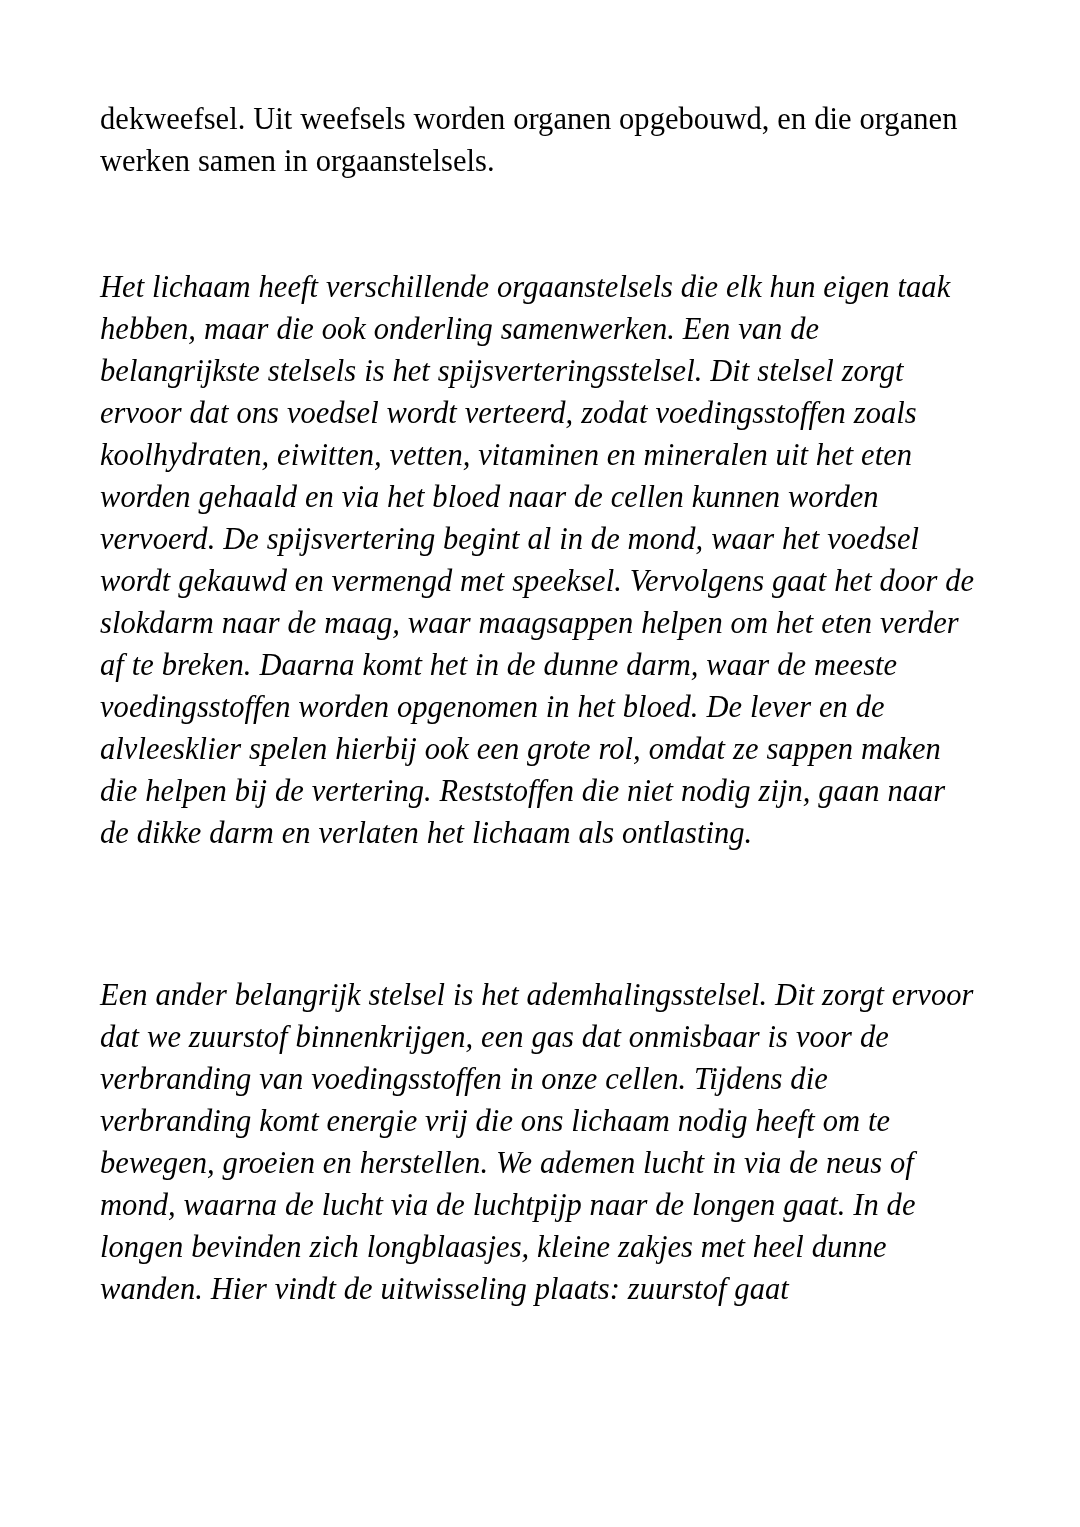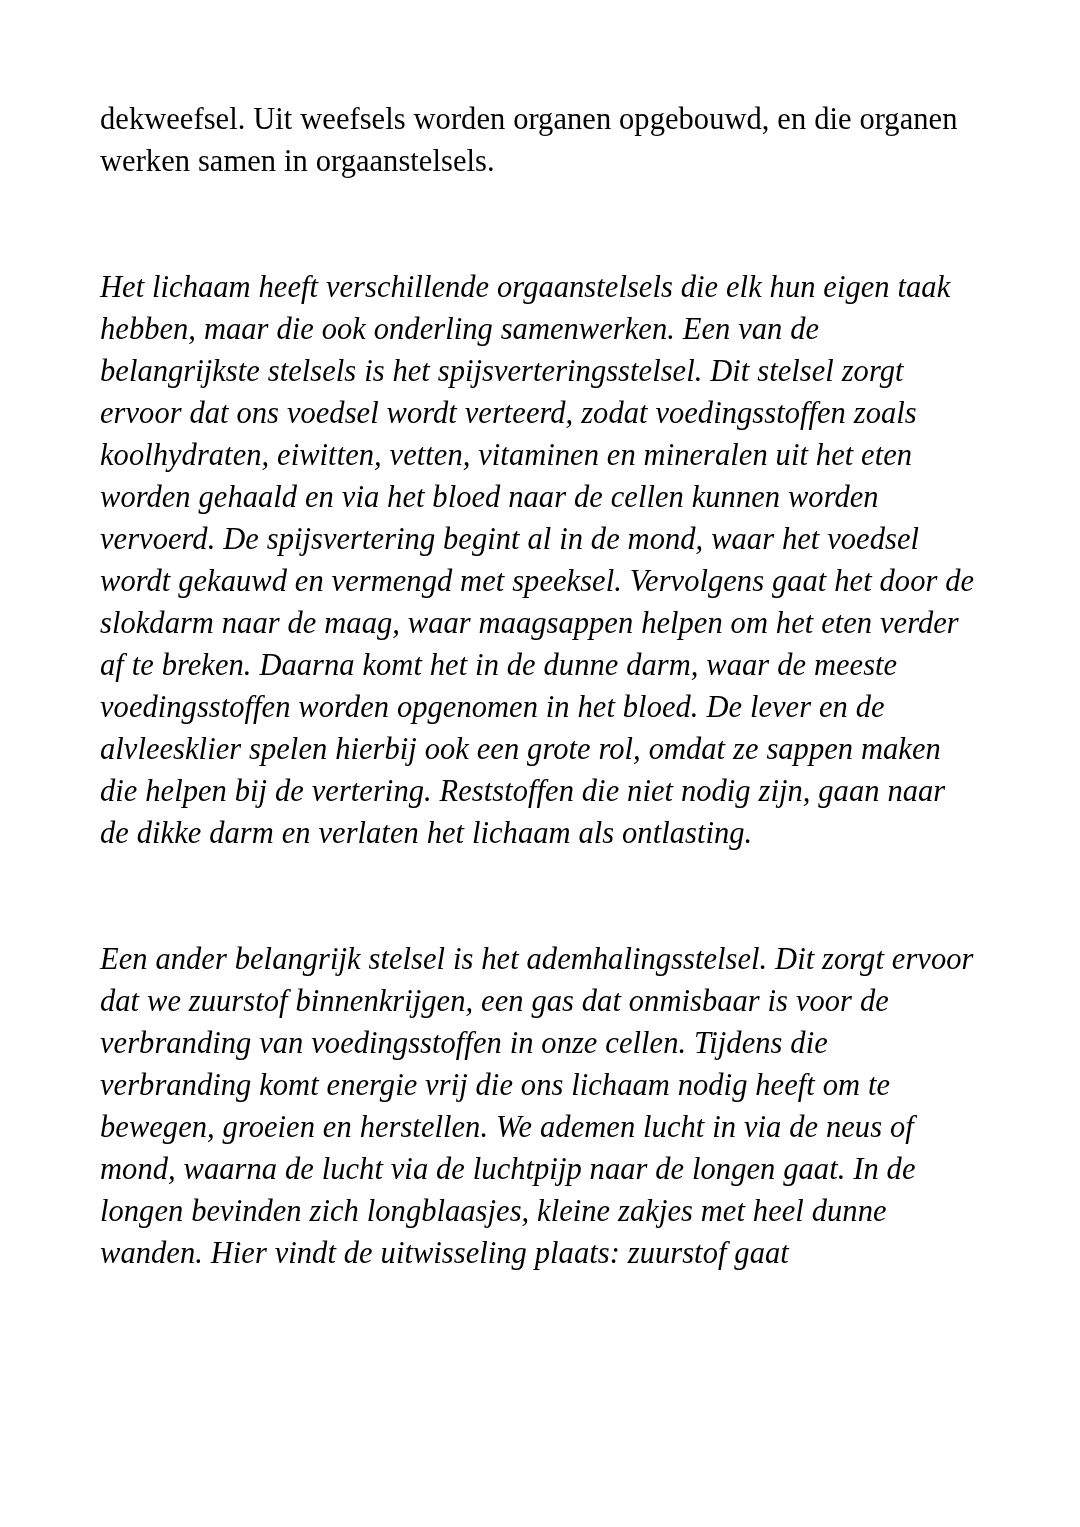--- a/index.html
+++ b/index.html
@@ -38,21 +38,21 @@
     word-spacing: 0.2px;
     color: #000000;
     white-space: pre-wrap;
   }
   .para + .para {
     margin-top: 84px;
     font-style: italic;
   }
   
   .gap-large + .para {
-    margin-top: 84px;
+    margin-top: 120px;
   }
 </style>
 </head>
 <body>
 
 <div class="page">
   <div class="content">
 
     <p class="para">dekweefsel. Uit weefsels worden organen opgebouwd, en die organen werken samen in orgaanstelsels.</p>
 

